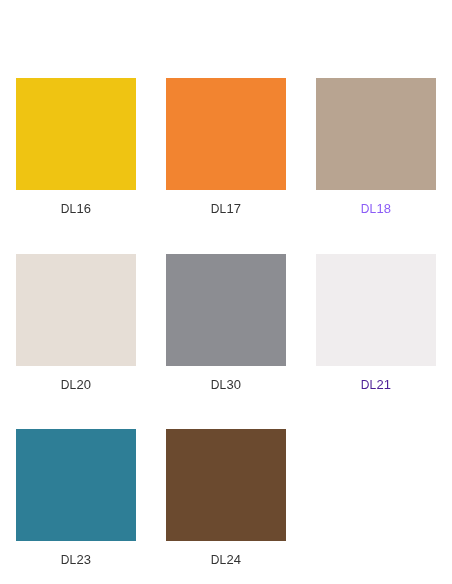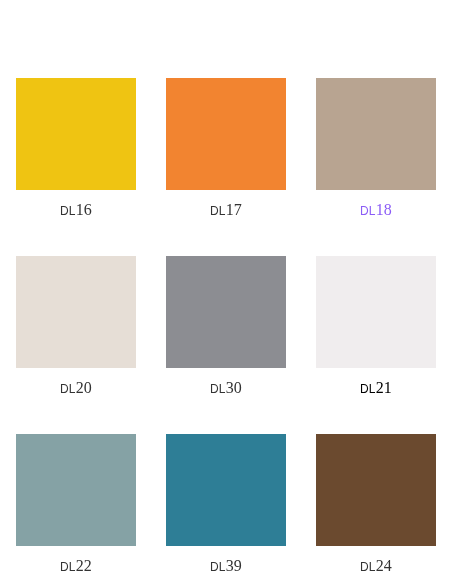--- a/index.html
+++ b/index.html
@@ -68,22 +68,21 @@
     text-align: center;
     line-height: 1;
     white-space: nowrap;
   }
 
   .swatch-label .code-prefix {
     font-size: 12px;
   }
 
   .swatch-label .code-number {
-    font-size: 16px;
-    font-family: Liberation Serif, serif;
+    font-size: 13px;
   }
 
   .chart-spacer {
     flex: 1 1 auto;
   }
 </style>
 </head>
 <body>
 
 <div class="swatch-chart" style="background-color: rgb(255, 255, 255);">
@@ -107,32 +106,28 @@
     <div class="swatch-cell">
       <div class="swatch-color" style="background-color: rgb(230, 222, 214);"></div>
       <div class="swatch-label" style="color: rgb(51, 51, 51);"><span class="code-prefix">DL</span><span class="code-number">20</span></div>
     </div>
     <div class="swatch-cell">
       <div class="swatch-color" style="background-color: rgb(140, 141, 146);"></div>
       <div class="swatch-label" style="color: rgb(51, 51, 51);"><span class="code-prefix">DL</span><span class="code-number">30</span></div>
     </div>
     <div class="swatch-cell">
       <div class="swatch-color" style="background-color: rgb(240, 237, 238);"></div>
-      <div class="swatch-label" style="color: #000000;"><span class="code-prefix">DL</span><span class="code-number">21</span></div>
+      <div class="swatch-label" style="color: #4c1d95;"><span class="code-prefix">DL</span><span class="code-number">21</span></div>
     </div>
   </div>
 
   <div class="swatch-row">
     <div class="swatch-cell">
-      <div class="swatch-color" style="background-color: rgb(133, 162, 165);"></div>
-      <div class="swatch-label" style="color: rgb(51, 51, 51);"><span class="code-prefix">DL</span><span class="code-number">22</span></div>
-    </div>
-    <div class="swatch-cell">
       <div class="swatch-color" style="background-color: rgb(46, 126, 150);"></div>
-      <div class="swatch-label" style="color: rgb(51, 51, 51);"><span class="code-prefix">DL</span><span class="code-number">39</span></div>
+      <div class="swatch-label" style="color: rgb(51, 51, 51);"><span class="code-prefix">DL</span><span class="code-number">23</span></div>
     </div>
     <div class="swatch-cell">
       <div class="swatch-color" style="background-color: rgb(107, 74, 47);"></div>
       <div class="swatch-label" style="color: rgb(51, 51, 51);"><span class="code-prefix">DL</span><span class="code-number">24</span></div>
     </div>
   </div>
 
   <div class="chart-spacer"></div>
 
 </div>

